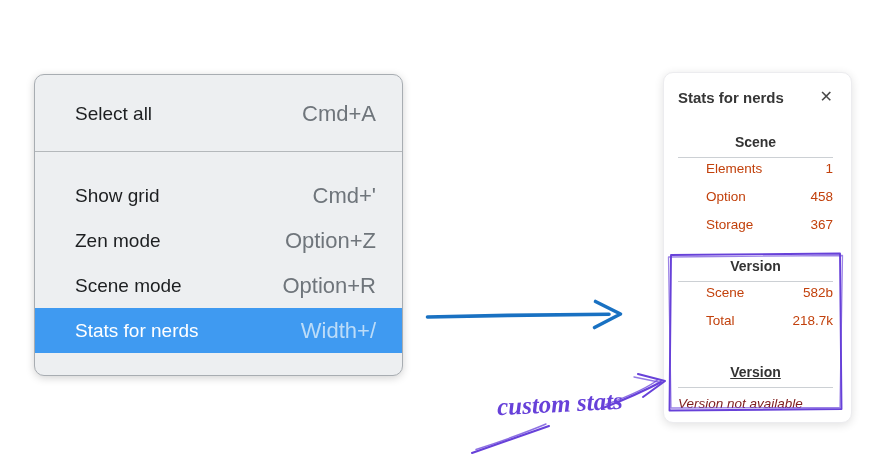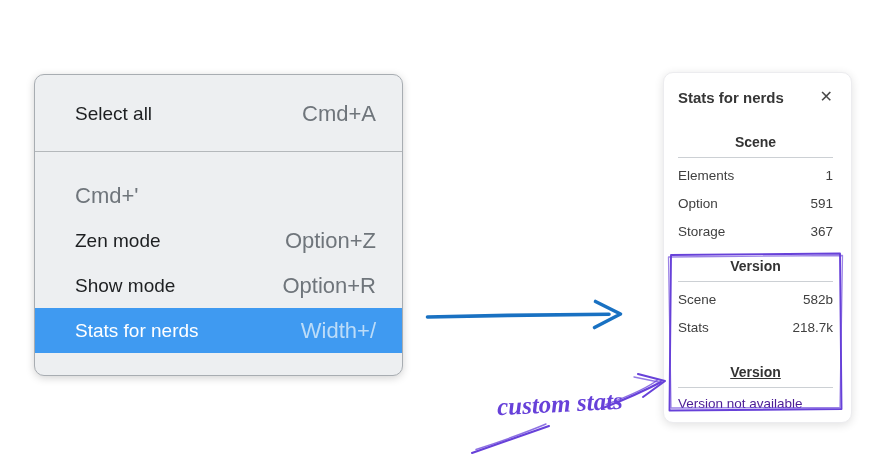--- a/index.html
+++ b/index.html
@@ -96,31 +96,32 @@
   .section-heading.tighter { margin-top: 22px; text-decoration: underline; }
   .section-rule {
     border: none;
     border-top: 1px solid #ccd0d4;
     margin-top: 5px;
   }
   .stat-rows { margin-top: 3px; }
   .stat-row {
     display: flex;
     justify-content: space-between;
-    align-items: center;
     height: 28px;
     font-size: 13.5px;
-    color: #404040;
+    color: #c2410c;
+    margin-left: 28px;
   }
   .panel-note {
     margin-top: 6px;
     font-size: 13.5px;
-    color: #4c1d95;
+    color: #7f1d1d;
     line-height: 20px;
     white-space: nowrap;
+    font-style: italic;
   }
 
   
   .overlay {
     position: absolute;
     left: 0; top: 0;
     width: 873px; height: 461px;
     z-index: 3;
     pointer-events: none;
   }
@@ -143,28 +144,29 @@
 <div class="context-menu">
   <div class="menu-group-1">
     <div class="menu-item">
       <span class="label">Select all</span>
       <span class="shortcut">Cmd+A</span>
     </div>
   </div>
   <hr class="menu-divider">
   <div class="menu-group-2">
     <div class="menu-item">
+      <span class="label">Show grid</span>
       <span class="shortcut">Cmd+'</span>
     </div>
     <div class="menu-item">
       <span class="label">Zen mode</span>
       <span class="shortcut">Option+Z</span>
     </div>
     <div class="menu-item">
-      <span class="label">Show mode</span>
+      <span class="label">Scene mode</span>
       <span class="shortcut">Option+R</span>
     </div>
     <div class="menu-item highlighted">
       <span class="label">Stats for nerds</span>
       <span class="shortcut">Width+/</span>
     </div>
   </div>
 </div>
 
 <div class="stats-panel">
@@ -175,37 +177,37 @@
 
   <div class="section-heading">Scene</div>
   <hr class="section-rule">
   <div class="stat-rows">
     <div class="stat-row">
       <span>Elements</span>
       <span>1</span>
     </div>
     <div class="stat-row">
       <span>Option</span>
-      <span>591</span>
+      <span>458</span>
     </div>
     <div class="stat-row">
       <span>Storage</span>
       <span>367</span>
     </div>
   </div>
 
   <div class="section-heading tight">Version</div>
   <hr class="section-rule">
   <div class="stat-rows">
     <div class="stat-row">
       <span>Scene</span>
       <span>582b</span>
     </div>
     <div class="stat-row">
-      <span>Stats</span>
+      <span>Total</span>
       <span>218.7k</span>
     </div>
   </div>
 
   <div class="section-heading tighter">Version</div>
   <hr class="section-rule">
   <div class="panel-note">Version not available</div>
 </div>
 
 <svg class="overlay" viewBox="0 0 873 461" xmlns="http://www.w3.org/2000/svg" aria-hidden="true">

